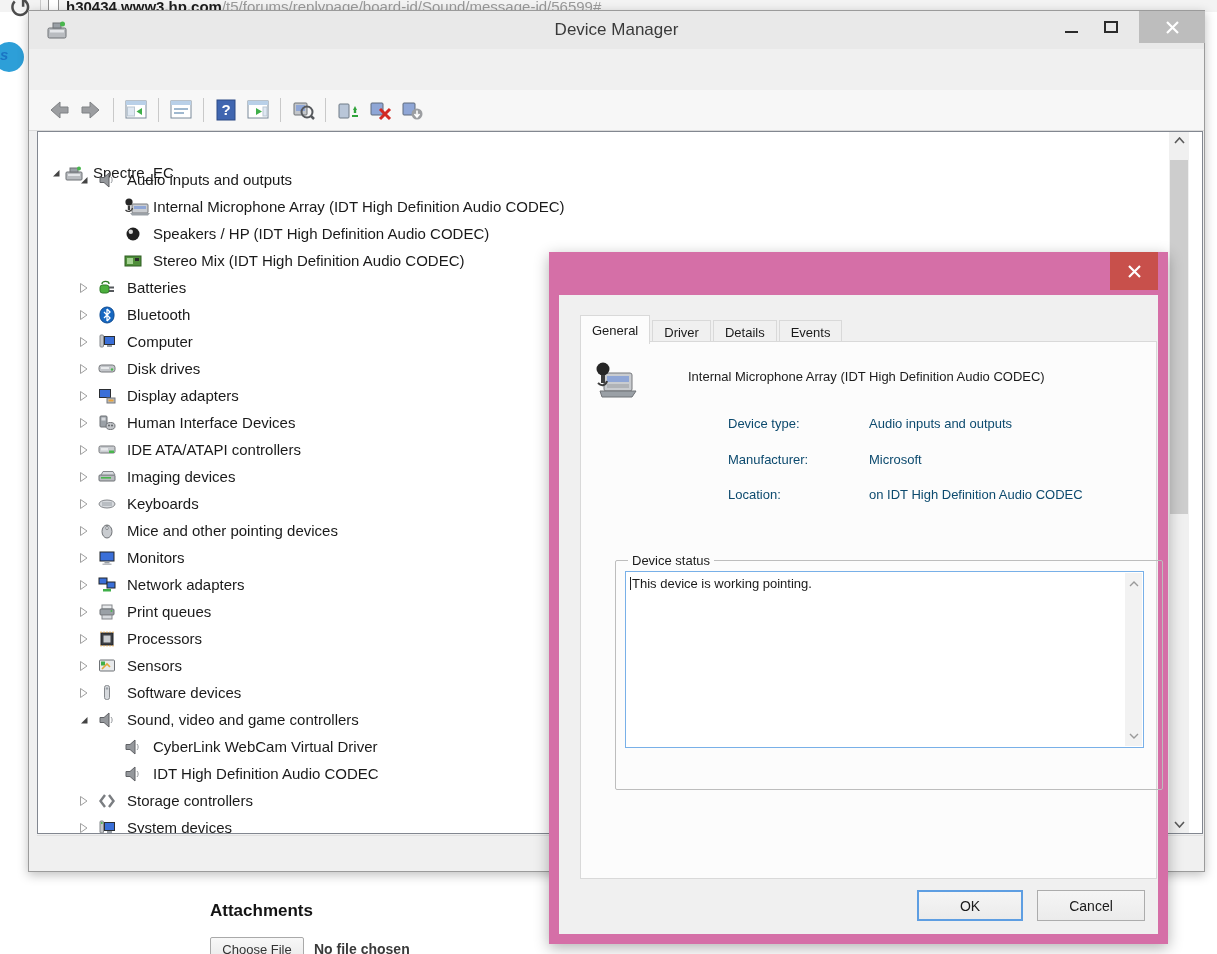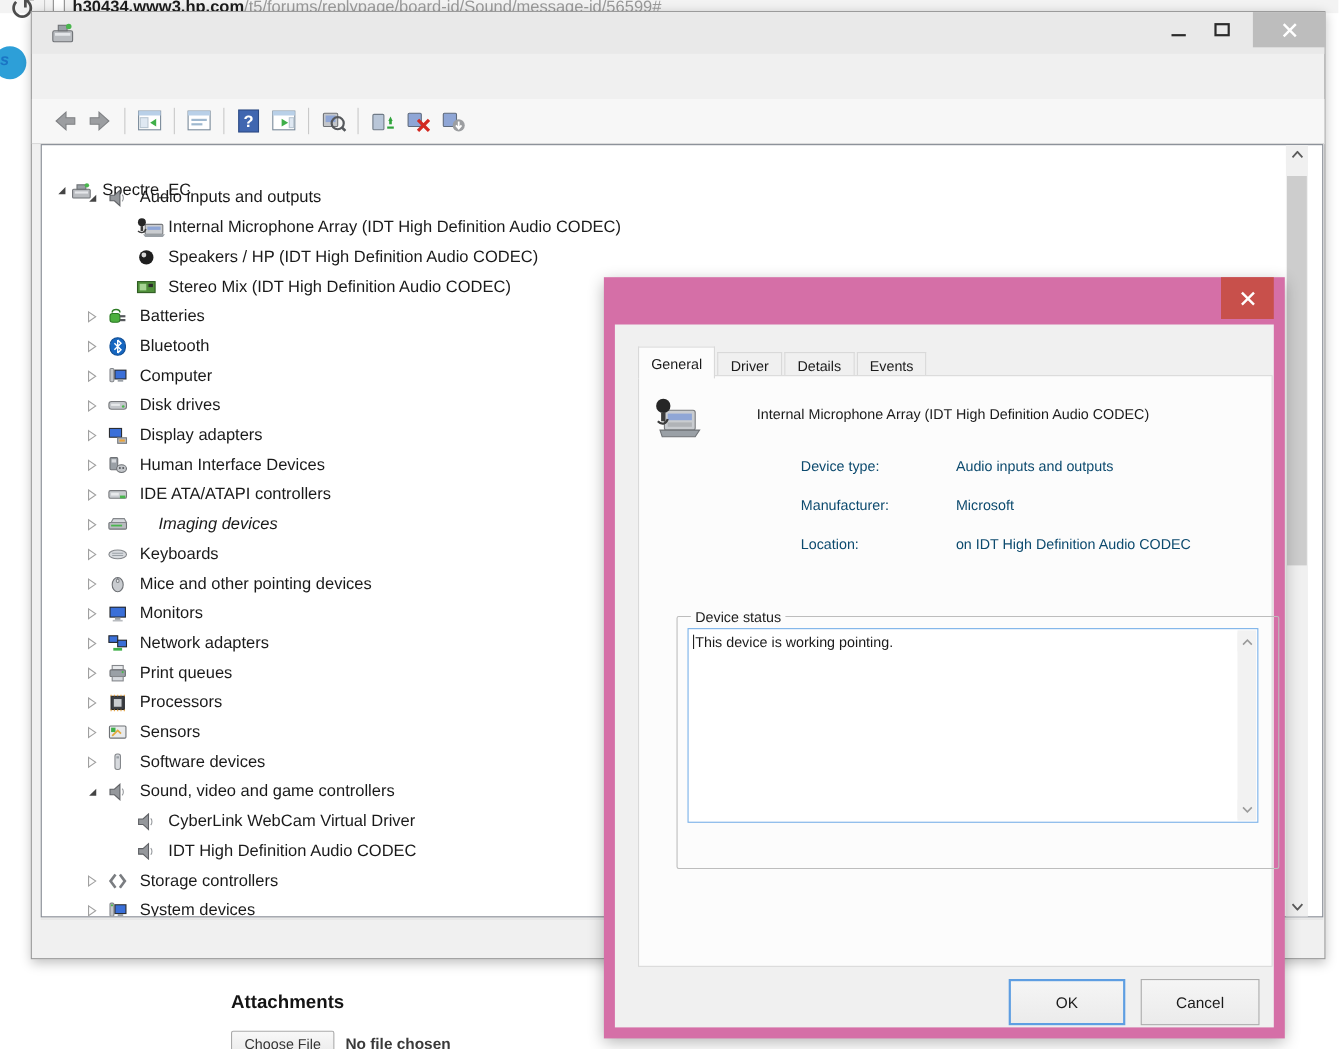--- a/index.html
+++ b/index.html
@@ -61,21 +61,21 @@
   #dev-name { position:absolute; left:107px; top:27px; width:460px; font-size:13px; color:#1b1b1b; }
   .field-row { position:absolute; left:107px; font-size:13px; color:#0c4a6e;margin-left:40px; }
   .field-row .fv { position:absolute; left:141px; white-space:nowrap; }
   #groupbox { position:absolute; left:34px; top:218px; width:548px; height:230px; border:1px solid #bdbdbd; border-radius:2px; }
   #group-label { position:absolute; left:12px; top:-8px; background:#fcfcfc; padding:0 4px; font-size:13px; color:#1b1b1b; }
   #status-box { position:absolute; left:9px; top:10px; width:519px; height:177px; background:#fff; border:1px solid #78b0e8; }
   #status-text { position:absolute; left:4px; top:4px; font-size:13px; color:#1b1b1b; }
   .caret { display:inline-block; width:1px; height:13px; background:#222; vertical-align:-2px; margin-right:1px; }
   #status-sb { position:absolute; right:1px; top:1px; width:17px; height:173px; background:#f2f2f2; }
   #dlg-buttons { position:absolute; left:0; top:595px; width:100%; }
-  .dlg-btn { position:absolute; height:42px; font-size:14px; color:#1b1b1b; background:linear-gradient(#f5f5f5,#ebebeb); display:flex; align-items:center; justify-content:center; }
+  .dlg-btn { position:absolute; height:31px; font-size:14px; color:#1b1b1b; background:linear-gradient(#f5f5f5,#ebebeb); display:flex; align-items:center; justify-content:center; }
   #ok-button { left:358px; width:106px; border:2px solid #5e9ee2; }
   #cancel-button { left:478px; width:108px; border:1px solid #acacac; }
   svg { display:block; }
 </style>
 </head>
 <body>
 
 <div id="page">
 
   <div class="abs" id="top-strip"></div>
@@ -94,20 +94,21 @@
   <div class="abs" id="dm-window">
     <div class="abs" id="dm-titlebar">
       <div class="abs" id="dm-app-icon">
         <svg width="24" height="24" viewBox="0 0 24 24">
             <rect x="3" y="10" width="18" height="10" rx="1.5" fill="#b9bcc0" stroke="#6f7276"></rect>
             <rect x="5" y="12" width="14" height="2.5" fill="#e4e6e9"></rect>
             <rect x="8" y="5" width="8" height="5" fill="#9aa0a6" stroke="#6f7276"></rect>
             <circle cx="17.5" cy="6" r="2.5" fill="#49b64d"></circle>
           </svg>
       </div>
+      <div class="abs" id="dm-title">Device Manager</div>
       <div class="abs win-btn" id="min-btn">
           <i></i>
         </div>
       <div class="abs win-btn" id="max-btn">
           <i></i>
         </div>
       <div class="abs win-btn" id="close-btn">
         <svg width="15" height="15" viewBox="0 0 15 15">
             <path d="M2 2 L13 13 M13 2 L2 13" stroke="#ffffff" stroke-width="2.2"></path>
           </svg>
@@ -367,21 +368,21 @@
               <path d="M2.5 1.5 L9 6 L2.5 10.5 Z" fill="#fdfdfd" stroke="#a0a0a0"></path>
             </svg>
           </span>
           <span class="t-icon" style="left: 60px;">
             <svg width="18" height="18" viewBox="0 0 18 18">
               <rect x="1" y="7" width="16" height="6" rx="1" fill="#b9bcc0" stroke="#6f7276"></rect>
               <path d="M3 7 L5 3.5 L15 3.5 L17 7 Z" fill="#d7dade" stroke="#85888c"></path>
               <rect x="3" y="9" width="10" height="1.6" fill="#49b64d"></rect>
             </svg>
           </span>
-          <span class="t-label" style="left: 106px; font-style: italic;">Imaging devices</span>
+          <span class="t-label" style="left: 89px;">Imaging devices</span>
         </div>
         <div class="tree-row" style="top: 359px;">
           <span class="expander" style="left: 40px;">
             <svg width="12" height="12" viewBox="0 0 12 12">
               <path d="M2.5 1.5 L9 6 L2.5 10.5 Z" fill="#fdfdfd" stroke="#a0a0a0"></path>
             </svg>
           </span>
           <span class="t-icon" style="left: 60px;">
             <svg width="18" height="18" viewBox="0 0 18 18">
               <ellipse cx="9" cy="9" rx="8" ry="4" fill="#d7dade" stroke="#85888c"></ellipse>

